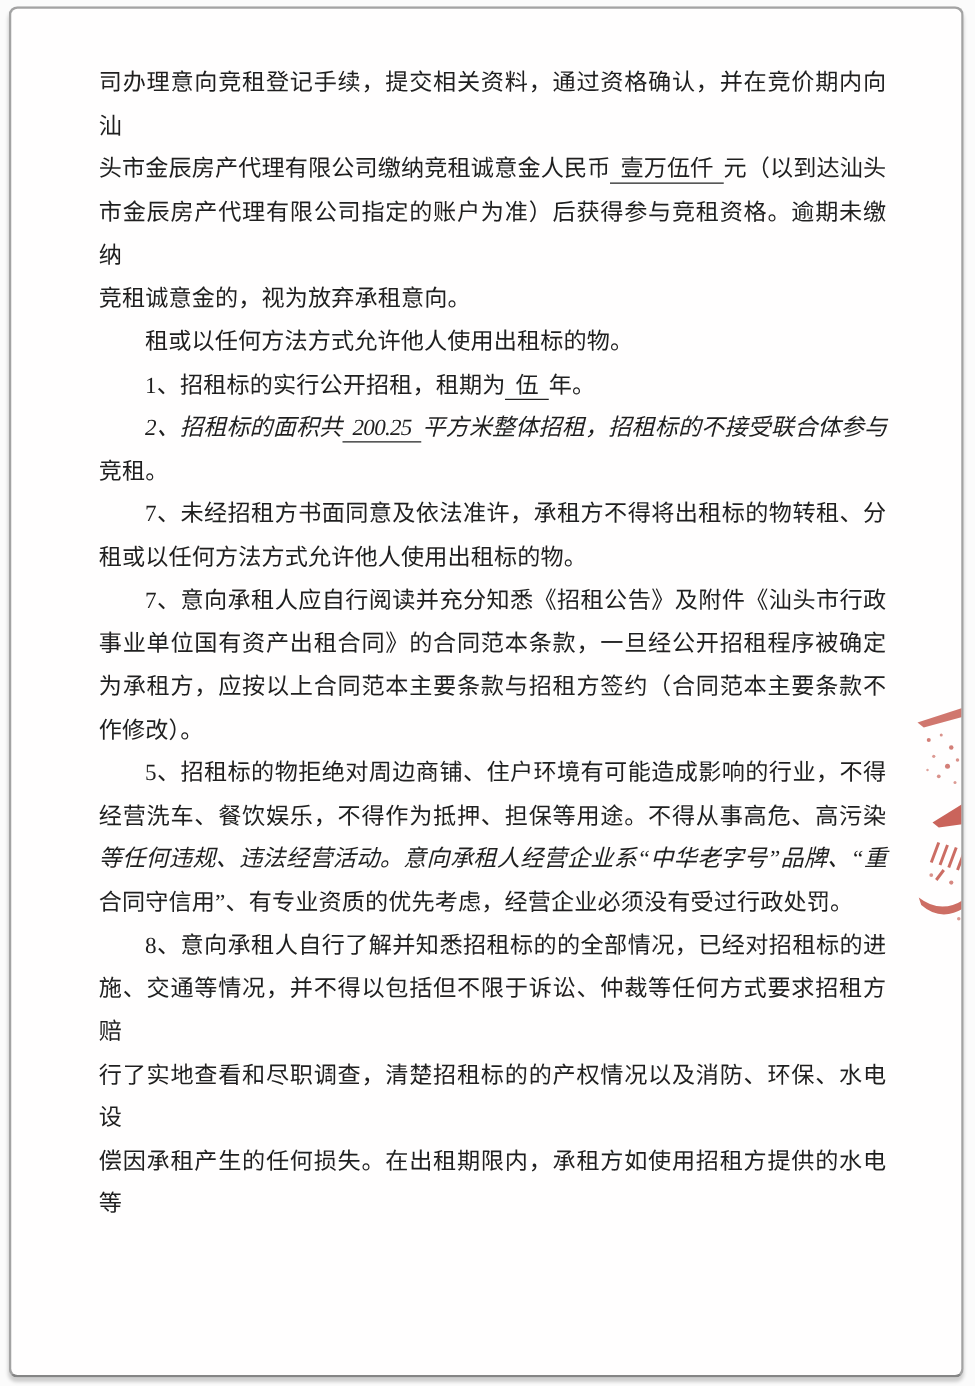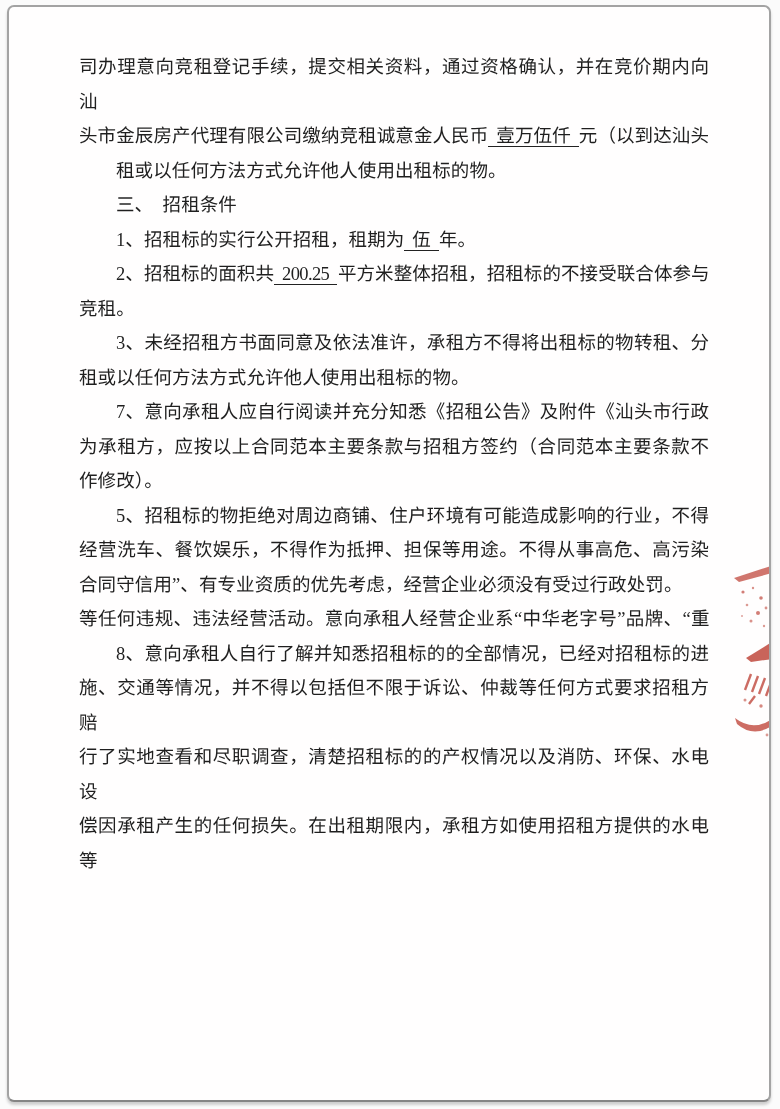--- a/index.html
+++ b/index.html
@@ -30,21 +30,21 @@
     line-height: 34.5px;
     letter-spacing: 0.1px;
   }
   .para { margin: 0; }
   .para.indent .line:first-child { text-indent: 37px; }
   .line { min-height: 34.5px; }
   .line.full {
     text-align: justify;
     text-align-last: justify;
   }
-  .line.tight { letter-spacing: -0.62px; }
+  .line.tight { letter-spacing: -0.62px; font-style: italic; }
   .u {
     border-bottom: 1.5px solid var(--underline-c, #222);
     padding: 0 8px;
   }
   
   .stamp {
     position: absolute;
     right: -4px; top: 551px;
     width: 42px; height: 185px;
     opacity: 0.85;
@@ -53,48 +53,48 @@
 </style>
 </head>
 <body>
 
 <div class="paper">
 
   <div class="content">
       <div class="para">
         <div class="line full"><span>司办理意向竞租登记手续，提交相关资料，通过资格确认，并在竞价期内向汕</span></div>
         <div class="line full"><span>头市金辰房产代理有限公司缴纳竞租诚意金人民币</span><span class="u">壹万伍仟</span><span>元（以到达汕头</span></div>
+        <div class="line full"><span>市金辰房产代理有限公司指定的账户为准）后获得参与竞租资格。逾期未缴纳</span></div>
+        <div class="line"><span>竞租诚意金的，视为放弃承租意向。</span></div>
       </div>
       <div class="para indent">
         <div class="line"><span>租或以任何方法方式允许他人使用出租标的物。</span></div>
-      </div>
-      <div class="para indent">
-        <div class="line"><span>三、　招租条件</span></div>
       </div>
       <div class="para indent">
         <div class="line"><span>1、招租标的实行公开招租，租期为</span><span class="u">伍</span><span>年。</span></div>
       </div>
       <div class="para indent">
         <div class="line full tight"><span>2、招租标的面积共</span><span class="u">200.25</span><span>平方米整体招租，招租标的不接受联合体参与</span></div>
         <div class="line"><span>竞租。</span></div>
       </div>
       <div class="para indent">
-        <div class="line full"><span>3、未经招租方书面同意及依法准许，承租方不得将出租标的物转租、分</span></div>
+        <div class="line full"><span>7、未经招租方书面同意及依法准许，承租方不得将出租标的物转租、分</span></div>
         <div class="line"><span>租或以任何方法方式允许他人使用出租标的物。</span></div>
       </div>
       <div class="para indent">
         <div class="line full"><span>7、意向承租人应自行阅读并充分知悉《招租公告》及附件《汕头市行政</span></div>
+        <div class="line full"><span>事业单位国有资产出租合同》的合同范本条款，一旦经公开招租程序被确定</span></div>
         <div class="line full"><span>为承租方，应按以上合同范本主要条款与招租方签约（合同范本主要条款不</span></div>
         <div class="line"><span>作修改）。</span></div>
       </div>
       <div class="para indent">
         <div class="line full"><span>5、招租标的物拒绝对周边商铺、住户环境有可能造成影响的行业，不得</span></div>
         <div class="line full"><span>经营洗车、餐饮娱乐，不得作为抵押、担保等用途。不得从事高危、高污染</span></div>
+        <div class="line full tight"><span>等任何违规、违法经营活动。意向承租人经营企业系“中华老字号”品牌、“重</span></div>
         <div class="line"><span>合同守信用”、有专业资质的优先考虑，经营企业必须没有受过行政处罚。</span></div>
-        <div class="line full tight"><span>等任何违规、违法经营活动。意向承租人经营企业系“中华老字号”品牌、“重</span></div>
       </div>
       <div class="para indent">
         <div class="line full"><span>8、意向承租人自行了解并知悉招租标的的全部情况，已经对招租标的进</span></div>
         <div class="line full"><span>施、交通等情况，并不得以包括但不限于诉讼、仲裁等任何方式要求招租方赔</span></div>
         <div class="line full"><span>行了实地查看和尽职调查，清楚招租标的的产权情况以及消防、环保、水电设</span></div>
         <div class="line full"><span>偿因承租产生的任何损失。在出租期限内，承租方如使用招租方提供的水电等</span></div>
       </div>
     </div>
 
   <svg class="stamp" viewBox="0 0 42 185" xmlns="http://www.w3.org/2000/svg">

